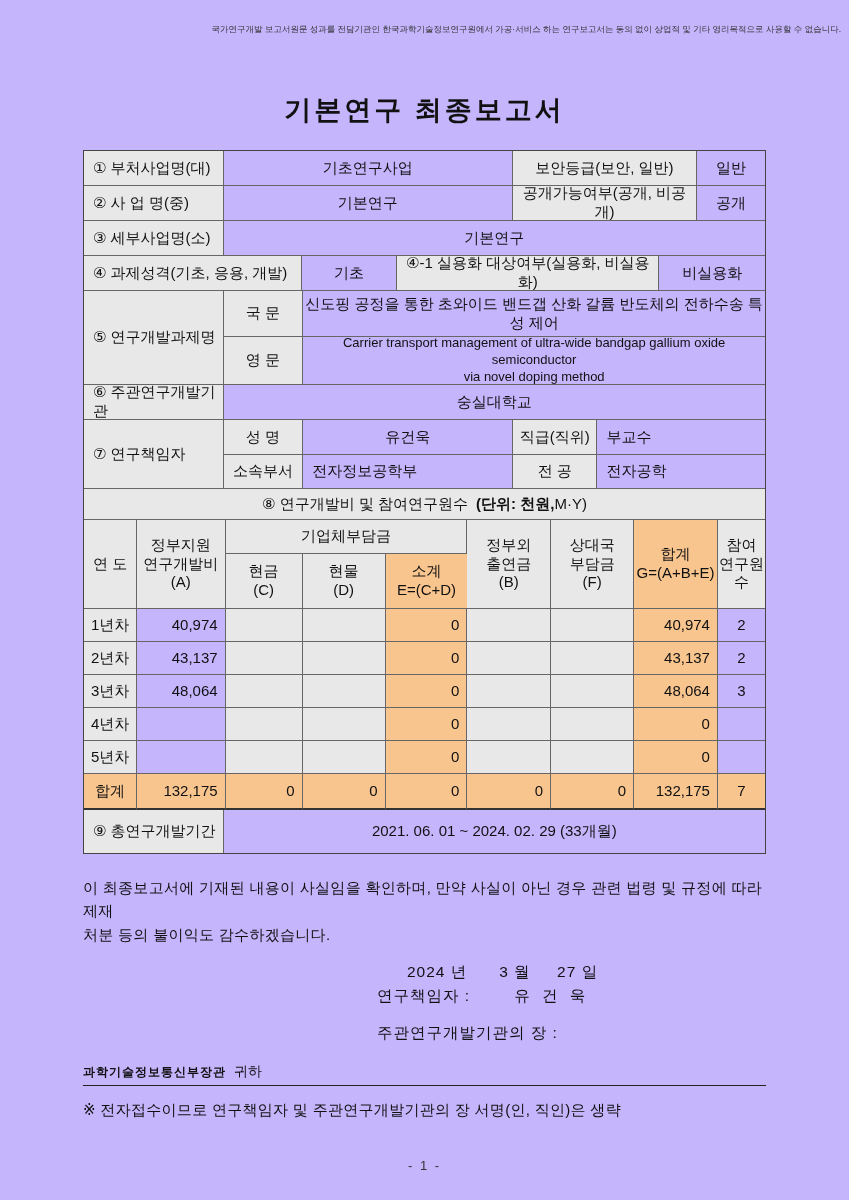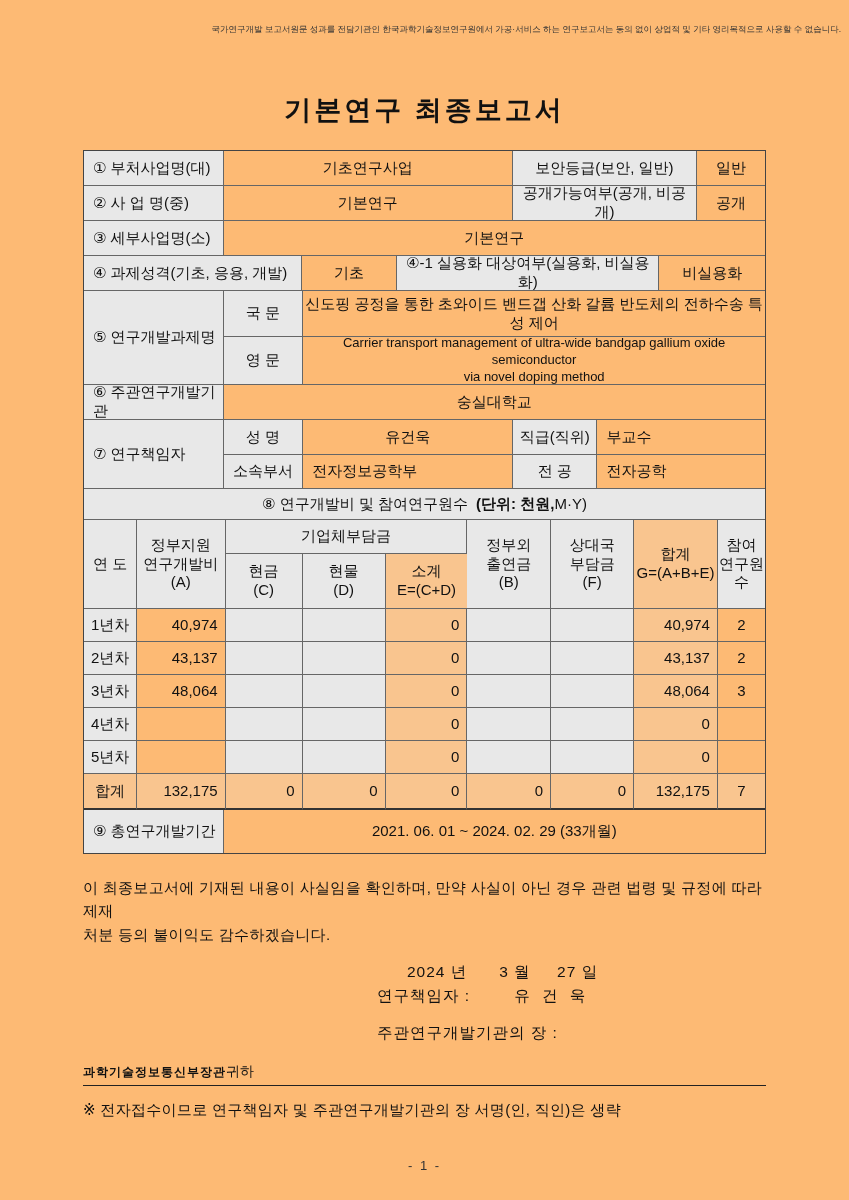--- a/index.html
+++ b/index.html
@@ -1,17 +1,17 @@
 <!DOCTYPE html>
 <html><head>
 <meta charset="utf-8">
 <style>
   * { margin:0; padding:0; box-sizing:border-box; }
   body { background:#fff; font-family:"Liberation Sans","DejaVu Sans",sans-serif; color:#111; }
-  .page { width:849px; height:1200px; position:relative; background:#fdba74; overflow:hidden; }
+  .page { width:849px; height:1200px; position:relative; background:#c4b5fd; overflow:hidden; }
   .disclaimer { position:absolute; top:24px; right:8px; font-size:8.5px; color:#333; letter-spacing:0; }
   .title { margin-top:92px; text-align:center; font-size:27px; font-weight:bold; letter-spacing:3px; }
   .sheet { width:683px; margin:22px auto 0; }
   .grid { border:1.5px solid #444; font-size:15px; }
   .row { display:flex; }
   .irow { display:flex; }
   .cell { border-right:1px solid #666; border-bottom:1px solid #666; display:flex; align-items:center; justify-content:center; text-align:center; white-space:pre-line; line-height:1.25; }
   .row > .cell:last-child, .irow > .cell:last-child { border-right:none; }
   .row.rlast > .cell { border-bottom:none; }
   .gray { background:#e8e8e8; }
@@ -38,21 +38,21 @@
   .sec8 .unit-b{font-weight:bold; margin-left:8px;}
   .trow > .cell{ border-bottom:2px solid #333; }
   
   .decl { margin-top:12px; font-size:15px; line-height:1.55; white-space:pre-line; letter-spacing:0.3px; }
   .sig { margin-top:16px; padding-left:294px; font-size:15.5px; }
   .sig-date { white-space:pre; padding-left:30px; margin-bottom:3px; letter-spacing:1px; }
   .sig-line { margin-bottom:16px; letter-spacing:1px; }
   .sig-name { margin-left:44px; letter-spacing:4px; }
   .minister-row { margin-top:18px; border-bottom:1.5px solid #222; padding-bottom:4px; }
   .minister { font-size:12px; font-weight:bold; letter-spacing:1px; }
-  .honorific { font-size:14px; margin-left:0; }
+  .honorific { font-size:14px; margin-left:8px; }
   .note { margin-top:15px; font-size:15px; letter-spacing:0.3px; }
   .pageno { margin-top:38px; text-align:center; font-size:13px; color:#333; letter-spacing:2px; }
 </style>
 </head>
 <body>
 
 <div class="page">
 
   <div class="disclaimer">국가연구개발 보고서원문 성과를 전담기관인 한국과학기술정보연구원에서 가공·서비스 하는 연구보고서는 동의 없이 상업적 및 기타 영리목적으로 사용할 수 없습니다.</div>
 

